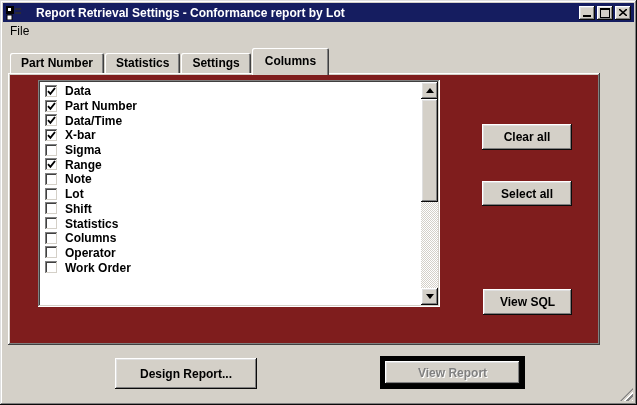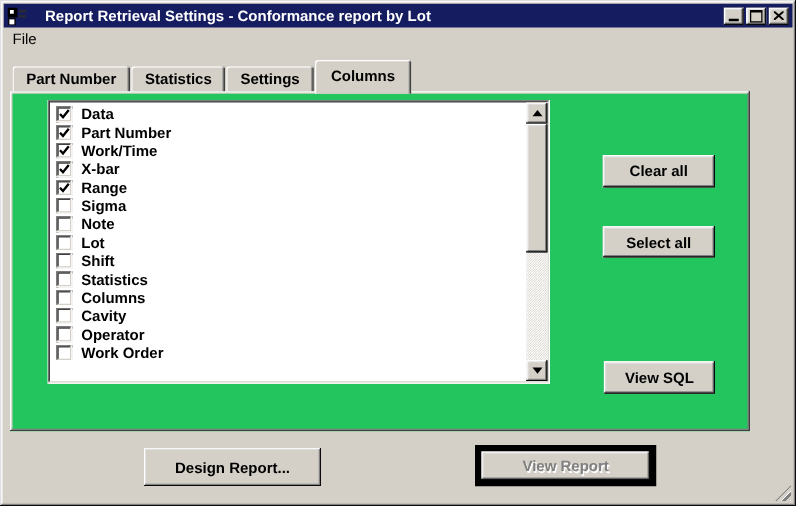--- a/index.html
+++ b/index.html
@@ -33,21 +33,21 @@
     height:20px;background:#d4d0c8;padding:0 11px;margin-right:1px;
     display:flex;align-items:center;font-weight:bold;font-size:12px;
     border-top-left-radius:2px;border-top-right-radius:2px;
     box-shadow: inset 1px 1px #fff, inset -1px 0 #404040, inset -2px 0 #808080;
   }
   .tab.active{
     height:25px;margin-bottom:-2px;z-index:6;position:relative;
     padding:0 13px 2px 13px;
   }
   .tab-panel{
-    position:absolute;left:8px;top:73px;width:592px;height:272px;background:#22c55e;z-index:3;
+    position:absolute;left:8px;top:73px;width:592px;height:272px;background:#7f1d1d;z-index:3;
     box-shadow: inset -1px -1px #404040, inset 1px 1px #fff, inset -2px -2px #808080, inset 2px 2px #d4d0c8;
   }
   .listbox{
     position:absolute;left:30px;top:7px;width:402px;height:227px;background:#fff;
     box-shadow: inset -1px -1px #fff, inset 1px 1px #808080, inset -2px -2px #d4d0c8, inset 2px 2px #404040;
     box-sizing:border-box;
   }
   .list-inner{position:absolute;left:2px;top:2px;right:19px;bottom:2px;overflow:hidden;padding-top:2px;}
   .row{display:flex;align-items:center;height:14.7px;padding-left:5px;gap:7px;}
   .cb{
@@ -155,65 +155,61 @@
               </svg>
             </span>
             <span class="lab">Part Number</span>
           </div>
           <div class="row">
             <span class="cb">
               <svg width="9" height="9" viewBox="0 0 9 9">
                 <path d="M1 4.2 L3.4 6.8 L8 1" stroke="#000" stroke-width="1.9" fill="none"></path>
               </svg>
             </span>
-            <span class="lab">Work/Time</span>
+            <span class="lab">Data/Time</span>
           </div>
           <div class="row">
             <span class="cb">
               <svg width="9" height="9" viewBox="0 0 9 9">
                 <path d="M1 4.2 L3.4 6.8 L8 1" stroke="#000" stroke-width="1.9" fill="none"></path>
               </svg>
             </span>
             <span class="lab">X-bar</span>
           </div>
           <div class="row">
+            <span class="cb"></span>
+            <span class="lab">Sigma</span>
+          </div>
+          <div class="row">
             <span class="cb">
               <svg width="9" height="9" viewBox="0 0 9 9">
                 <path d="M1 4.2 L3.4 6.8 L8 1" stroke="#000" stroke-width="1.9" fill="none"></path>
               </svg>
             </span>
             <span class="lab">Range</span>
           </div>
           <div class="row">
             <span class="cb"></span>
-            <span class="lab">Sigma</span>
-          </div>
-          <div class="row">
-            <span class="cb"></span>
             <span class="lab">Note</span>
           </div>
           <div class="row">
             <span class="cb"></span>
             <span class="lab">Lot</span>
           </div>
           <div class="row">
             <span class="cb"></span>
             <span class="lab">Shift</span>
           </div>
           <div class="row">
             <span class="cb"></span>
             <span class="lab">Statistics</span>
           </div>
           <div class="row">
             <span class="cb"></span>
             <span class="lab">Columns</span>
-          </div>
-          <div class="row">
-            <span class="cb"></span>
-            <span class="lab">Cavity</span>
           </div>
           <div class="row">
             <span class="cb"></span>
             <span class="lab">Operator</span>
           </div>
           <div class="row">
             <span class="cb"></span>
             <span class="lab">Work Order</span>
           </div>
         </div>

